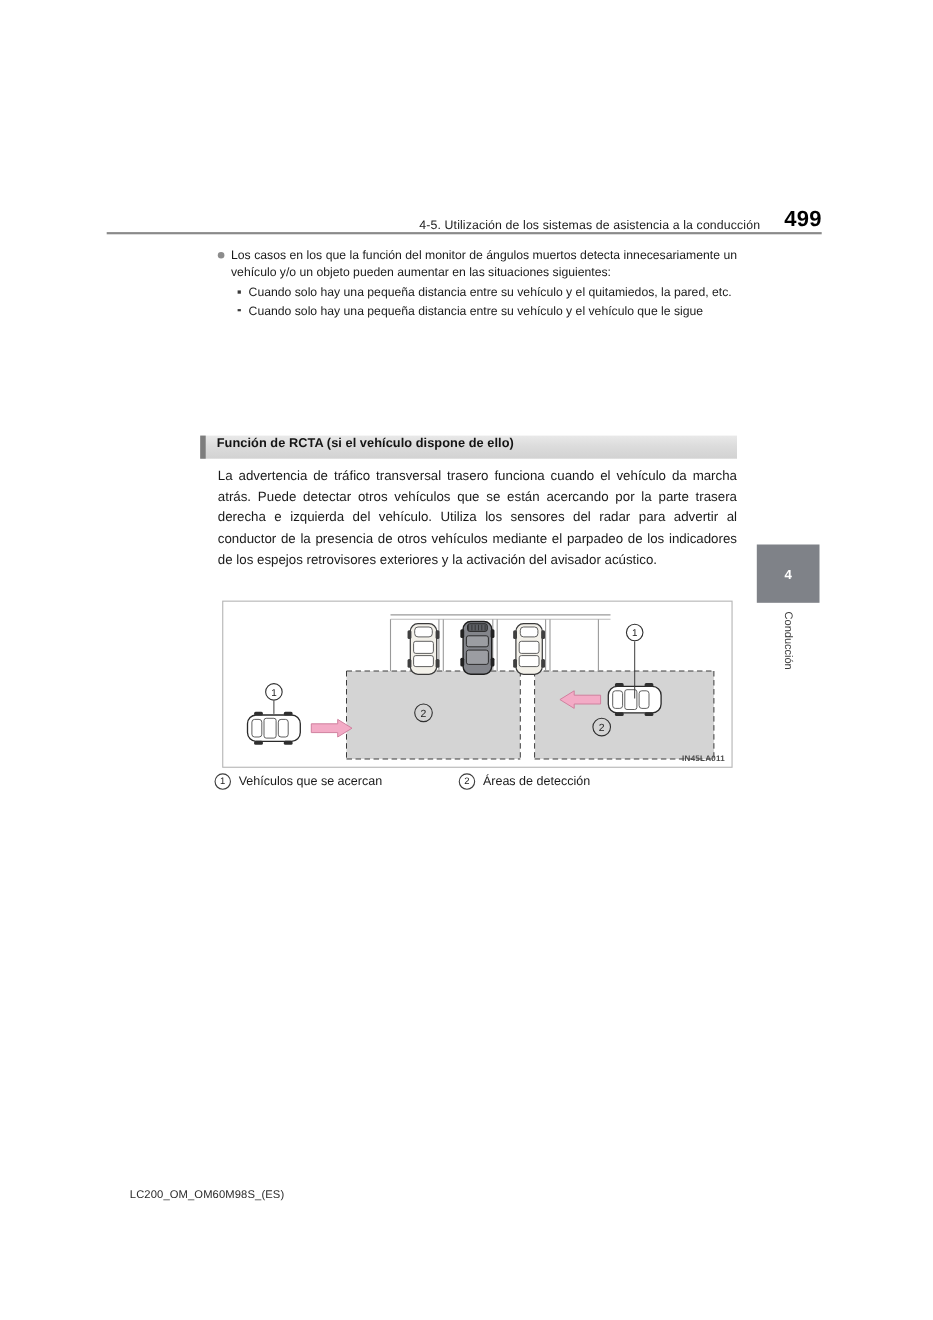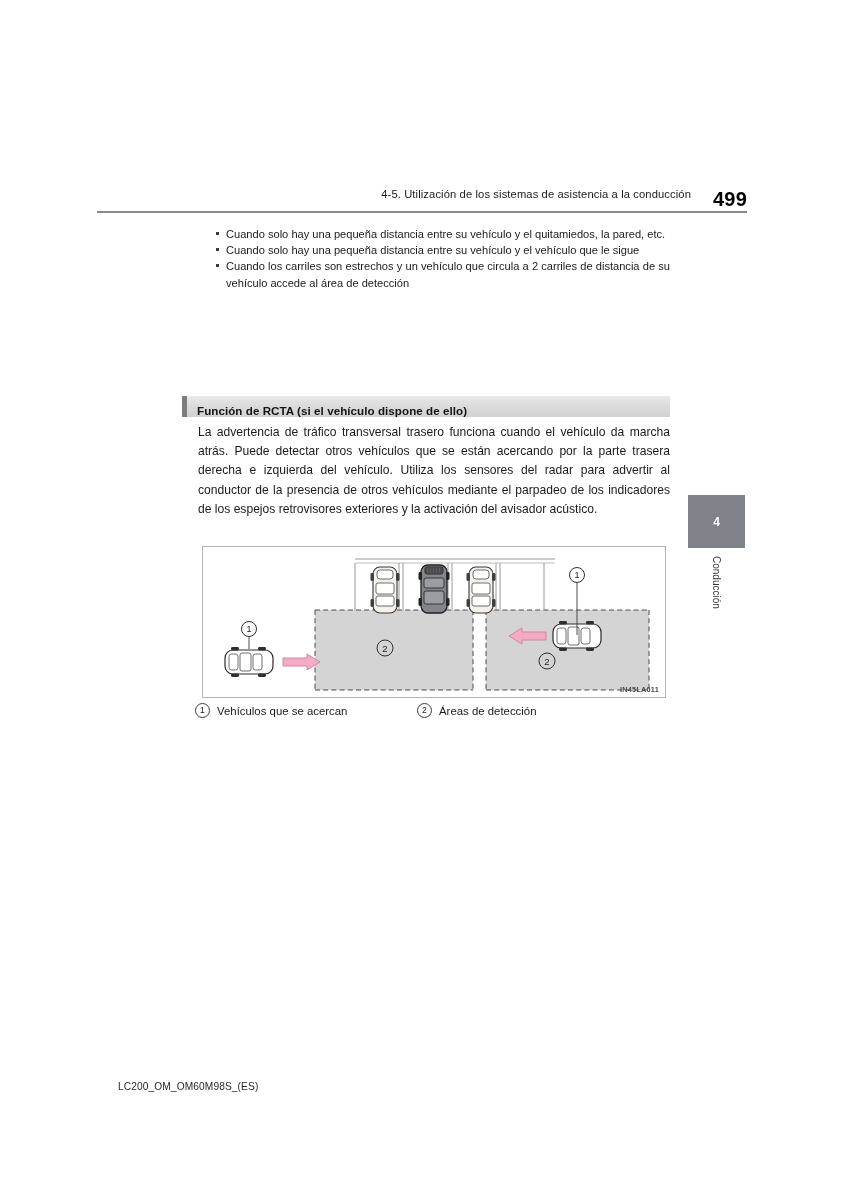--- a/index.html
+++ b/index.html
@@ -16,21 +16,21 @@
     overflow: hidden;
   }
 
   
   .page-header {
     position: absolute;
     left: 97px;
     top: 188px;
     width: 650px;
     display: flex;
-    align-items: flex-start;
+    align-items: flex-end;
     justify-content: flex-end;
   }
   .header-title {
     font-size: 11.2px;
     color: #1a1a1a;
     letter-spacing: 0.01em;
     white-space: nowrap;
   }
   .header-pageno {
     font-size: 20px;
@@ -97,21 +97,21 @@
 
   
   .section-bar {
     position: absolute;
     left: 182px;
     top: 396px;
     width: 488px;
     height: 21px;
     background: linear-gradient(to bottom, #e9e9e9 0%, #dcdcdc 45%, #d2d2d2 100%);
     display: flex;
-    align-items: flex-end;
+    align-items: flex-start;
   }
   .section-accent {
     width: 5px;
     height: 21px;
     background: #7d7d7d;
     flex: 0 0 auto;
   }
   .section-title {
     font-size: 11.6px;
     font-weight: bold;
@@ -232,33 +232,33 @@
 </head>
 <body>
 
 <div class="page-header">
   <div class="header-title">4-5. Utilización de los sistemas de asistencia a la conducción</div>
   <div class="header-pageno">499</div>
 </div>
 <div class="header-rule"></div>
 
 <div class="bullet-block">
+  <div class="bullet-row">
+    <span class="bullet-dot"></span>
+    <span>Los casos en los que la función del monitor de ángulos muertos detecta innecesariamente un vehículo y/o un objeto pueden aumentar en las situaciones siguientes:</span>
+  </div>
   <div class="sub-list">
     <div class="sub-item">
       <span class="sub-bullet"></span>
       <span>Cuando solo hay una pequeña distancia entre su vehículo y el quitamiedos, la pared, etc.</span>
     </div>
     <div class="sub-item">
       <span class="sub-bullet"></span>
       <span>Cuando solo hay una pequeña distancia entre su vehículo y el vehículo que le sigue</span>
     </div>
-    <div class="sub-item">
-      <span class="sub-bullet"></span>
-      <span>Cuando los carriles son estrechos y un vehículo que circula a 2 carriles de distancia de su vehículo accede al área de detección</span>
-    </div>
   </div>
 </div>
 
 <div class="section-bar">
   <div class="section-accent"></div>
   <div class="section-title">Función de RCTA (si el vehículo dispone de ello)</div>
 </div>
 
 <div class="body-para">La advertencia de tráfico transversal trasero funciona cuando el vehículo da marcha atrás. Puede detectar otros vehículos que se están acercando por la parte trasera derecha e izquierda del vehículo. Utiliza los sensores del radar para advertir al conductor de la presencia de otros vehículos mediante el parpadeo de los indicadores de los espejos retrovisores exteriores y la activación del avisador acústico.</div>
 

